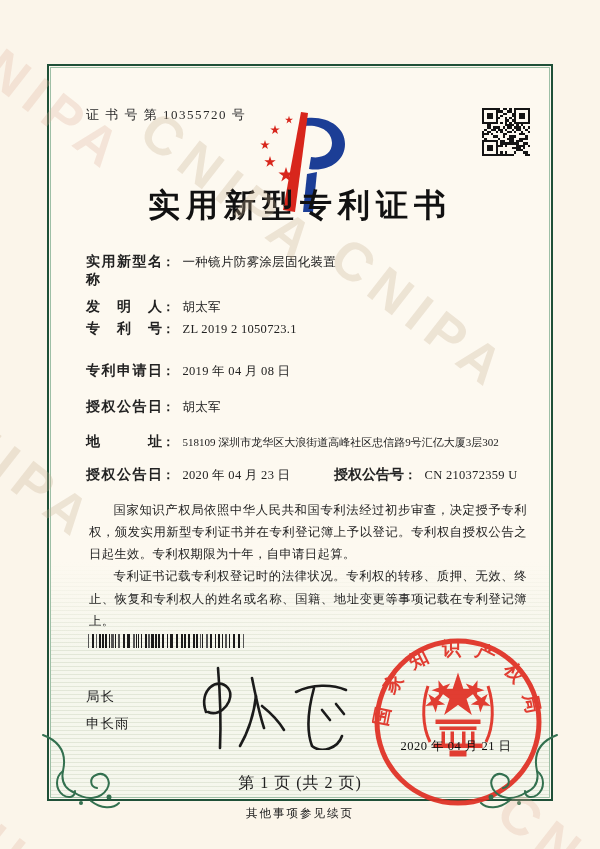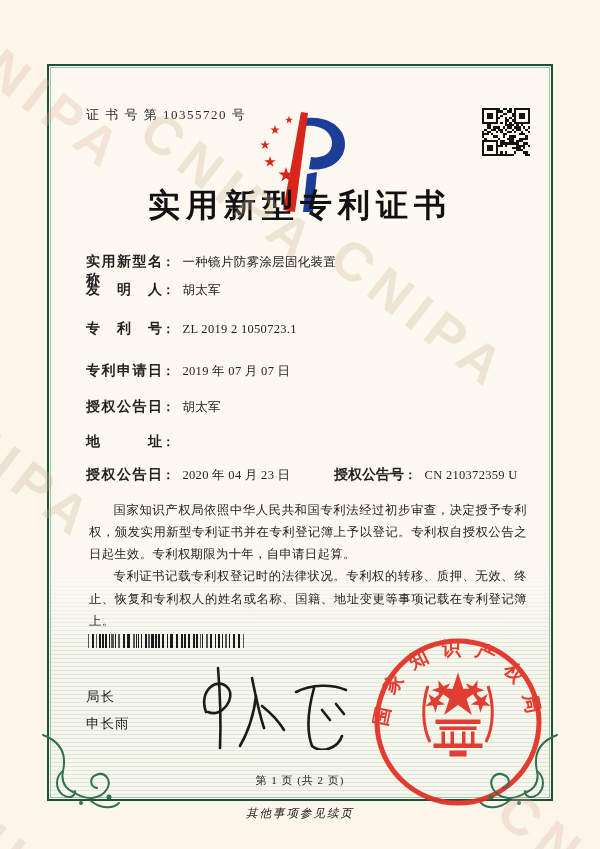--- a/index.html
+++ b/index.html
@@ -86,25 +86,25 @@
     letter-spacing:1px;
   }
   .signature { position:absolute; left:135px; top:596px; width:168px; height:88px; }
   .seal { position:absolute; left:323px; top:570px; width:172px; height:172px; z-index:4; }
   .seal-date {
     position:absolute; left:322px; top:672px; width:170px; z-index:5;
     font-size:12.5px; color:#0f0f0f; letter-spacing:0.5px; text-align:center;
   }
   .page-no {
     position:absolute; left:0; top:707px; width:100%;
-    text-align:center; font-size:11px; letter-spacing:1px; color:#222;
+    text-align:center; font-size:16px; letter-spacing:1px; color:#222;
   }
   .continuation {
     position:absolute; left:0; top:806px; width:100%;
-    text-align:center; font-size:11.5px; letter-spacing:2px; color:#222; z-index:2;font-style:italic;
+    text-align:center; font-size:11.5px; letter-spacing:2px; color:#222; z-index:2;
   }
 </style>
 </head>
 <body>
 
 <div class="wm pink" style="left:-45px; top:0px;">CNIPA</div>
 <div class="wm" style="left:148px; top:92px;">CNIPA</div>
 <div class="wm" style="left:338px; top:218px;">CNIPA</div>
 <div class="wm" style="left:-75px; top:368px;">CNIPA</div>
 <div class="wm pink" style="left:505px; top:772px;">CNIPA</div>
@@ -396,43 +396,44 @@
     </svg>
   </div>
 
   <div class="title">实用新型专利证书</div>
 
   <div class="frow" style="top:187px;">
     <span class="flabel">实用新型名称</span>
       <span class="fcolon">：</span>
       <span class="fvalue">一种镜片防雾涂层固化装置</span>
   </div>
-  <div class="frow" style="top:215px;">
+  <div class="frow" style="top:232px;">
     <span class="flabel">发明人</span>
       <span class="fcolon">：</span>
       <span class="fvalue">胡太军</span>
   </div>
   <div class="frow" style="top:254px;">
     <span class="flabel">专利号</span>
       <span class="fcolon">：</span>
       <span class="fvalue">ZL 2019 2 1050723.1</span>
   </div>
   <div class="frow" style="top:296px;justify-content:center;">
     <span class="flabel">专利申请日</span>
       <span class="fcolon">：</span>
-      <span class="fvalue">2019 年 07 月 07 日</span>
+      <span class="fvalue">2019 年 04 月 08 日</span>
   </div>
   <div class="frow" style="top:332px;">
     <span class="flabel">授权公告日</span>
       <span class="fcolon">：</span>
       <span class="fvalue">胡太军</span>
   </div>
   <div class="frow row-address" style="top:367px;">
     <span class="flabel">地址</span>
       <span class="fcolon">：</span>
+      <span class="fvalue">518109 深圳市龙华区大浪街道高峰社区忠信路9号汇亿大厦3层302</span>
   </div>
   <div class="frow" style="top:400px; right:0;">
     <span class="flabel">授权公告日</span>
       <span class="fcolon">：</span>
       <span class="fvalue">2020 年 04 月 23 日</span>
     <span class="grant-right">
       <span class="flabel">授权公告号</span>
         <span class="fcolon">：</span>
         <span class="fvalue">CN 210372359 U</span>
     </span>
@@ -531,17 +532,18 @@
         <rect x="68" y="91" width="36" height="2.5"></rect>
         <rect x="70" y="96" width="2.5" height="12"></rect>
         <rect x="79" y="96" width="2.5" height="12"></rect>
         <rect x="90.5" y="96" width="2.5" height="12"></rect>
         <rect x="99.5" y="96" width="2.5" height="12"></rect>
         <rect x="62" y="108" width="48" height="3.5"></rect>
         <rect x="78" y="115" width="16" height="5"></rect>
       </g>
     </svg>
   </div>
+  <div class="seal-date">2020 年 04 月 21 日</div>
 
   <div class="page-no">第 1 页 (共 2 页)</div>
 </div>
 
 <div class="continuation">其他事项参见续页</div>
 
 </body></html>

